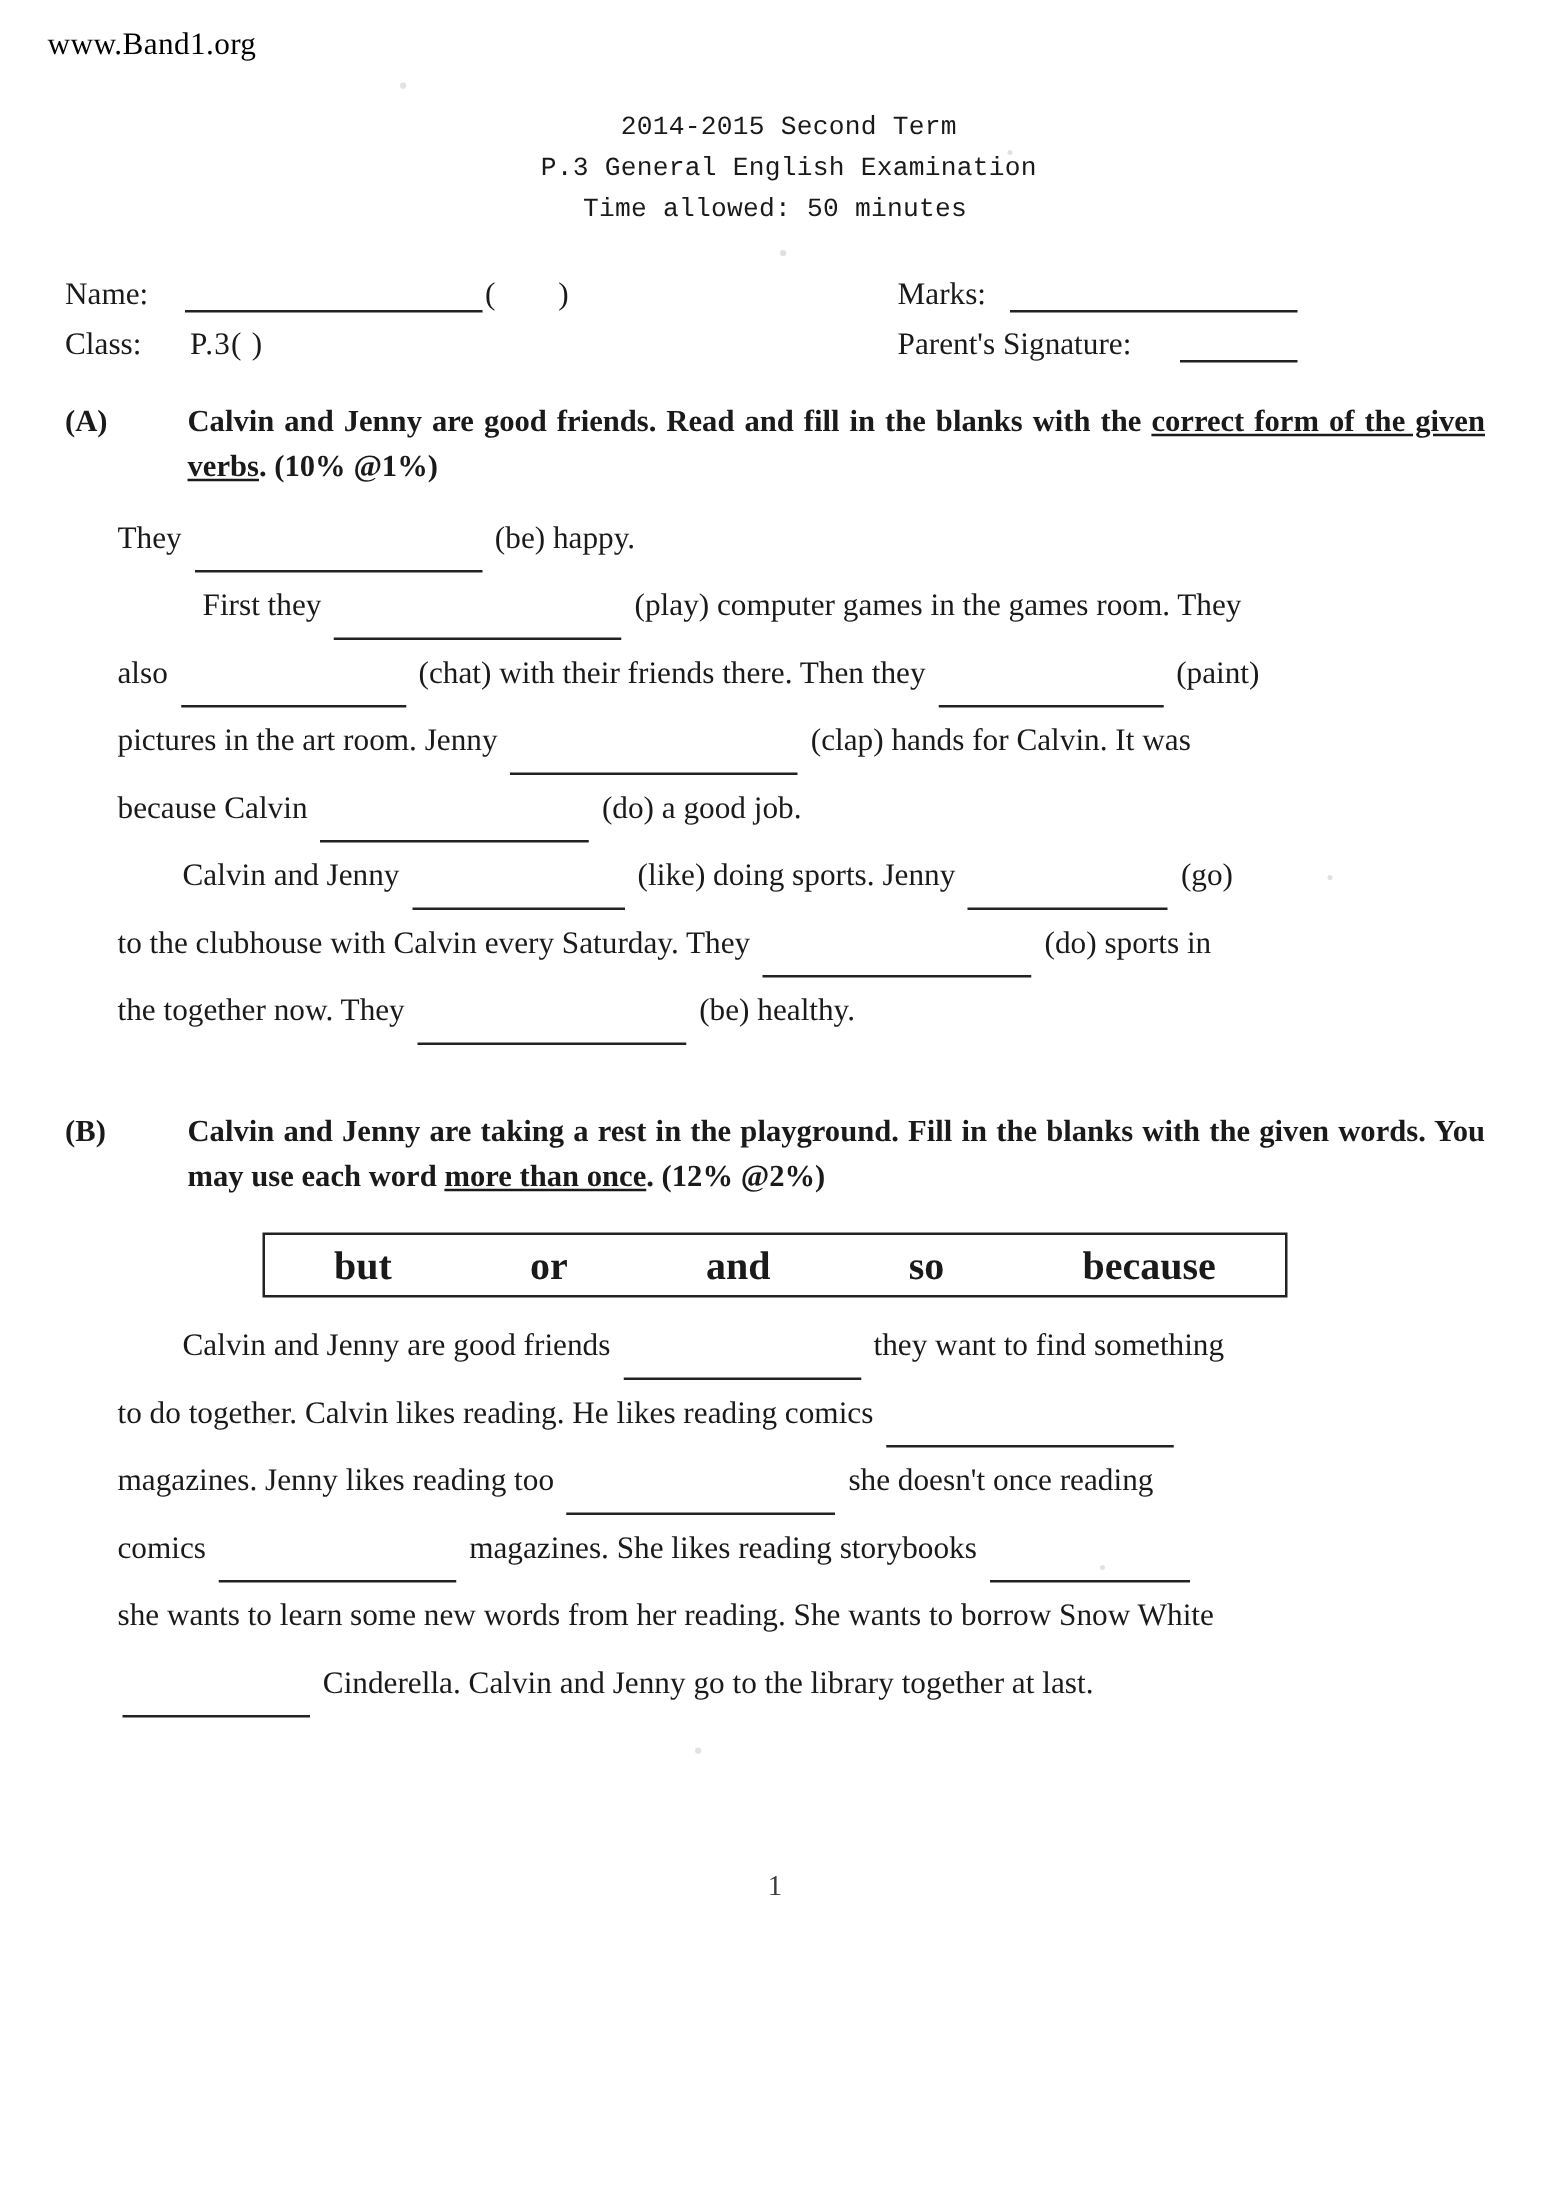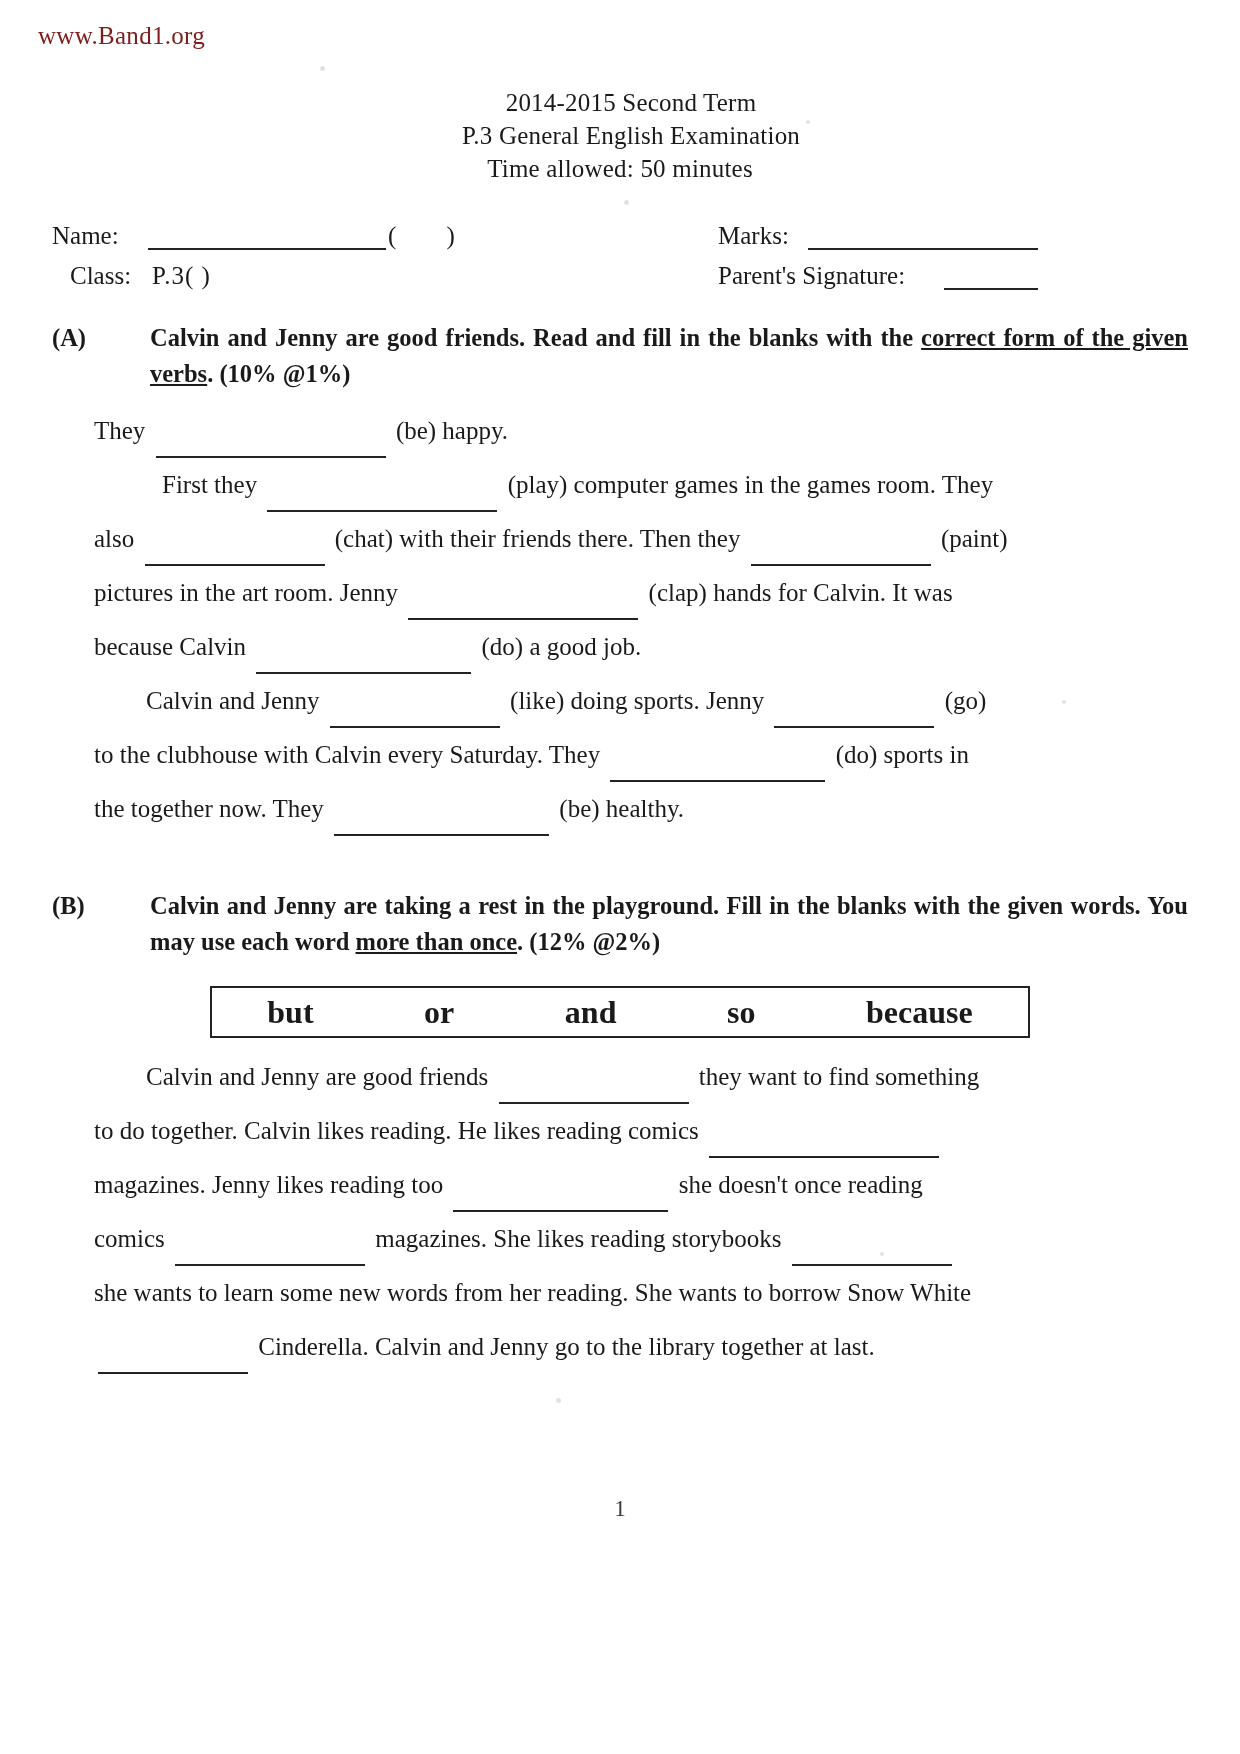--- a/index.html
+++ b/index.html
@@ -20,34 +20,35 @@
     inset: 0;
     padding: 0;
   }
 
   .watermark {
     position: absolute;
     top: 22px;
     left: 38px;
     font-size: 25px;
     letter-spacing: 0.3px;
-    color: #7f1d1d;
+    color: #000000;
   }
 
   .title-block {
     position: absolute;
     top: 86px;
     left: 0;
     width: 1240px;
     text-align: center;
   }
   .title-block div {
-    font-size: 25px;
+    font-size: 21px;
     line-height: 33px;
     letter-spacing: 0.2px;
+    font-family: Liberation Mono, monospace;
   }
   .title-block .t1 { padding-left: 22px; }
   .title-block .t2 { padding-left: 22px; }
   .title-block .t3 { }
 
   .idblock {
     position: absolute;
     top: 222px;
     left: 0;
     width: 1240px;
@@ -68,21 +69,21 @@
   }
   .paren { position: absolute; left: 388px; top: 0; letter-spacing: 22px; }
   .lbl-marks { position: absolute; left: 718px; top: 0; }
   .marksline {
     position: absolute;
     left: 808px;
     top: 26px;
     width: 230px;
     border-bottom: 2px solid #222;
   }
-  .lbl-class { position: absolute; left: 52px; top: 0; margin-left: 18px; }
+  .lbl-class { position: absolute; left: 52px; top: 0; }
   .class-val { position: absolute; left: 152px; top: 0; letter-spacing: 1px; }
   .lbl-sig { position: absolute; left: 718px; top: 0; }
   .sigline {
     position: absolute;
     left: 944px;
     top: 26px;
     width: 94px;
     border-bottom: 2px solid #222;
   }
 

